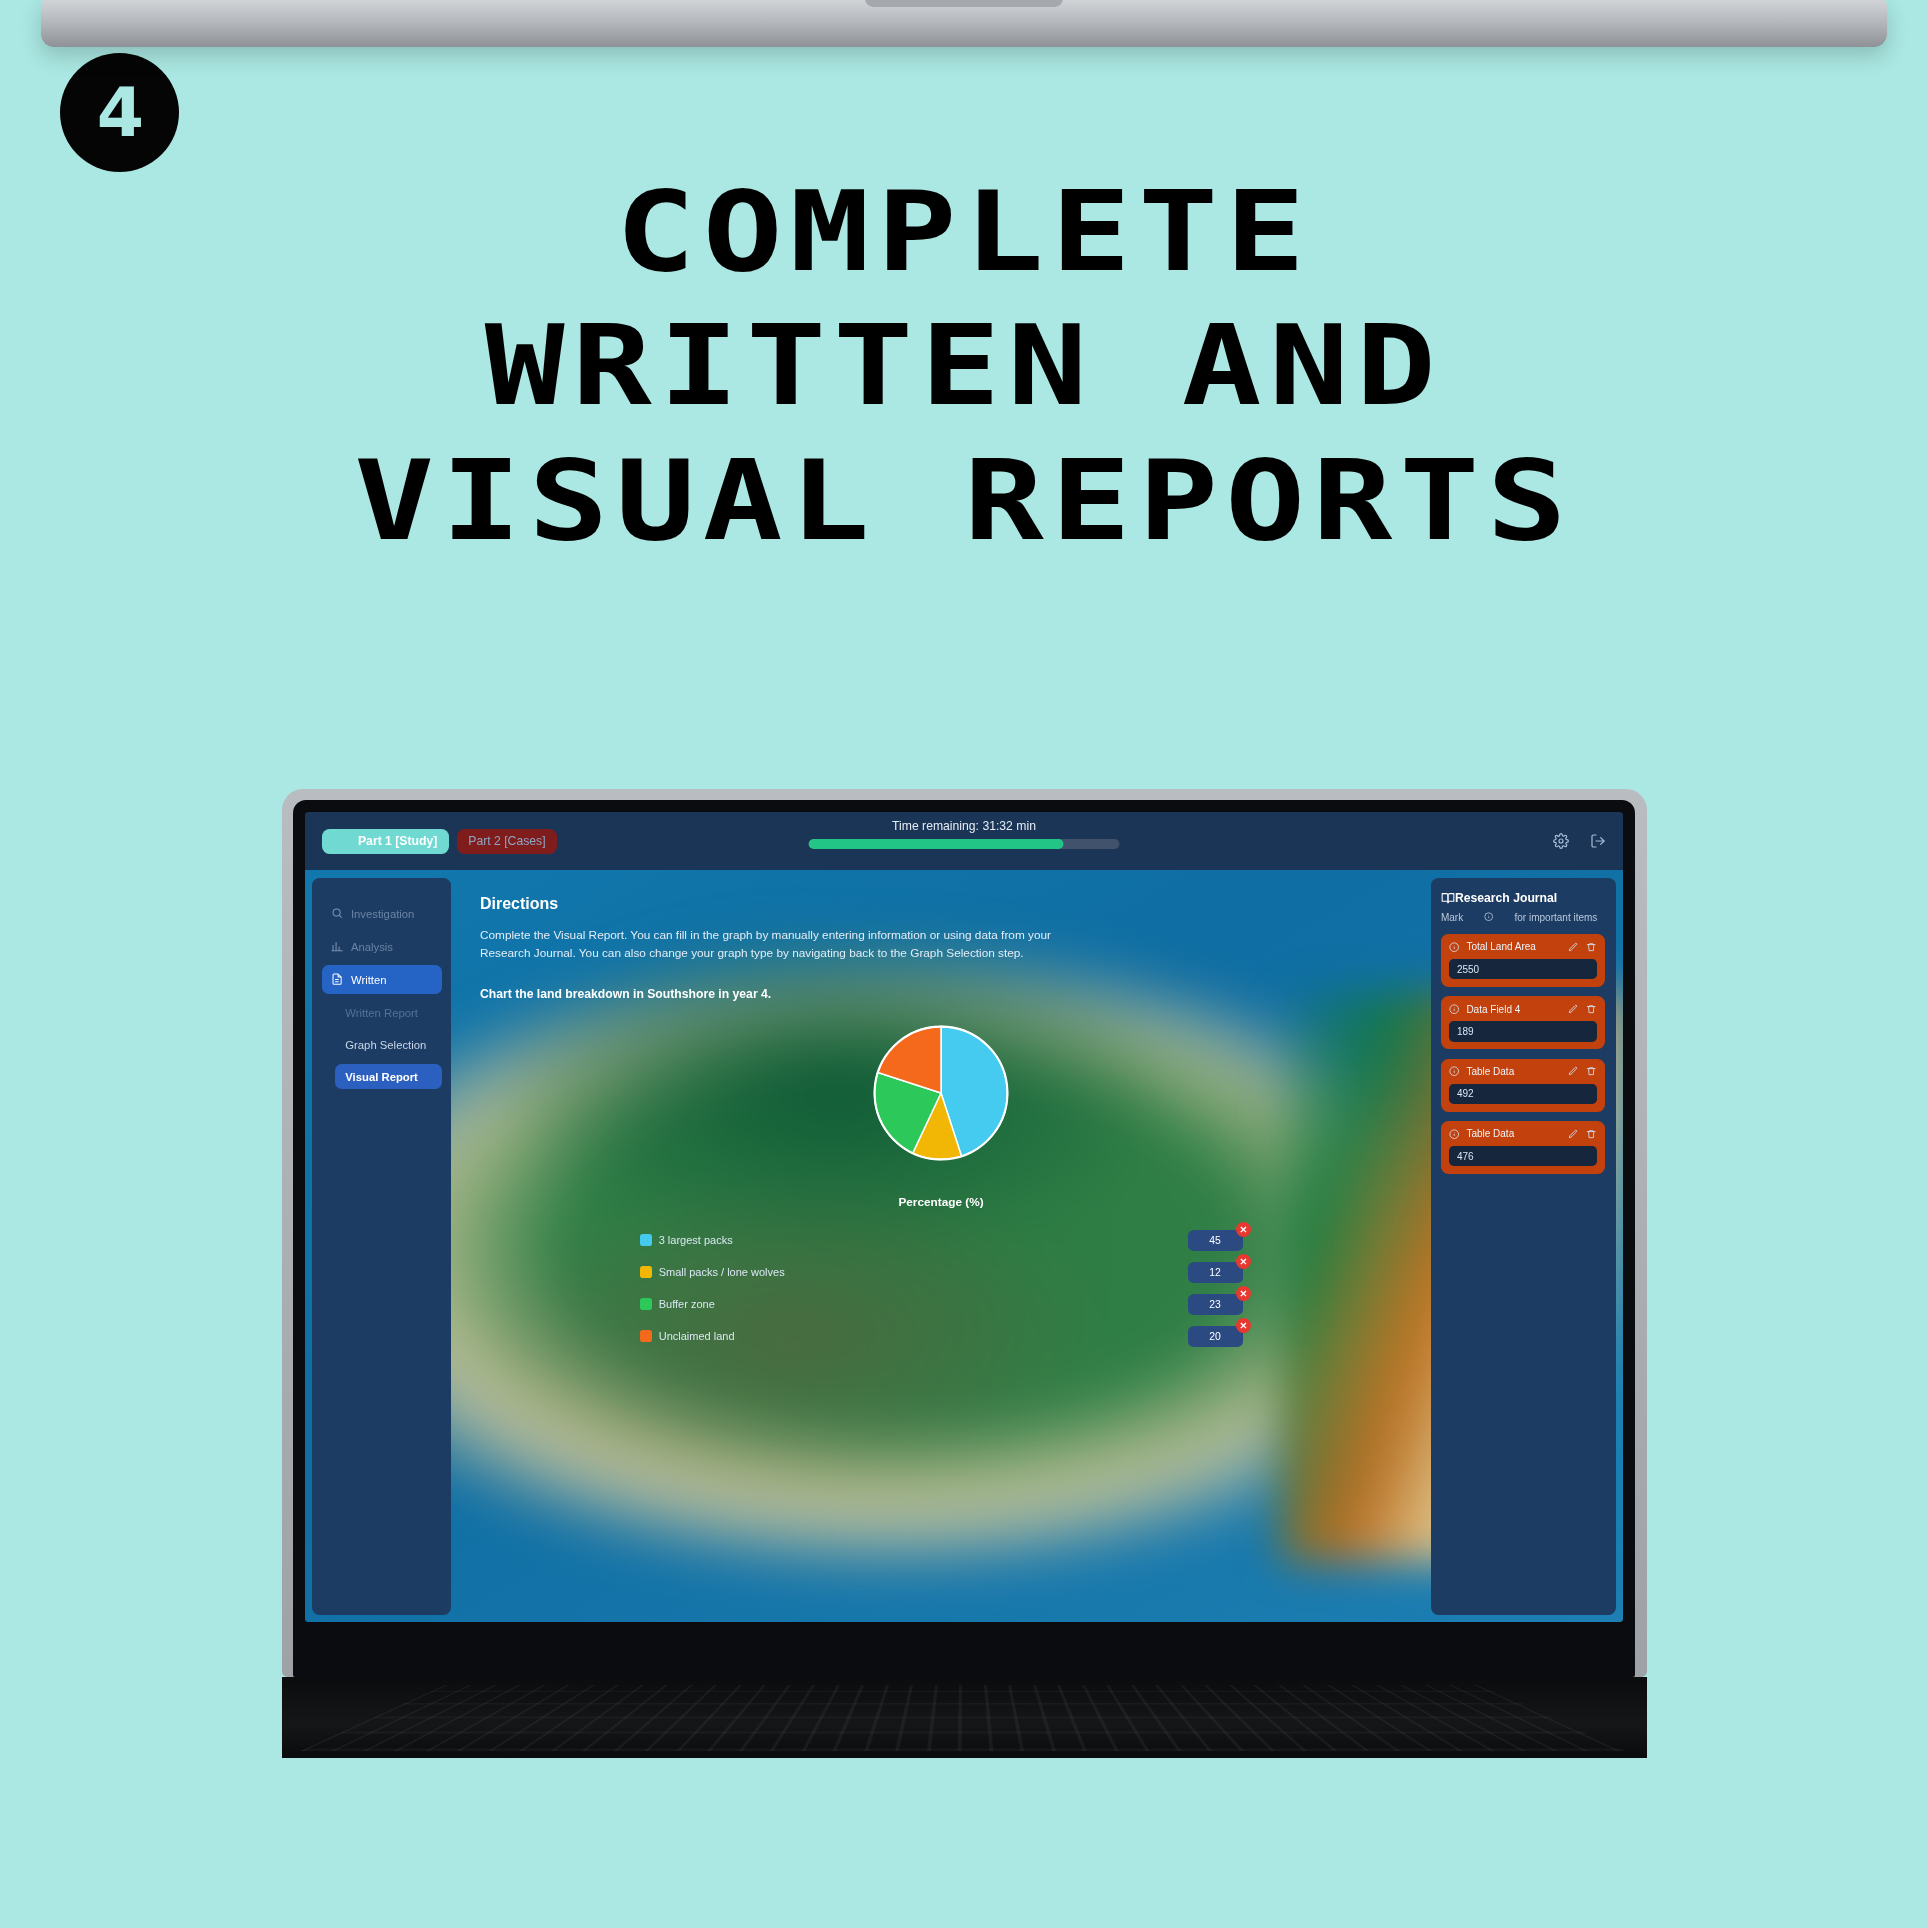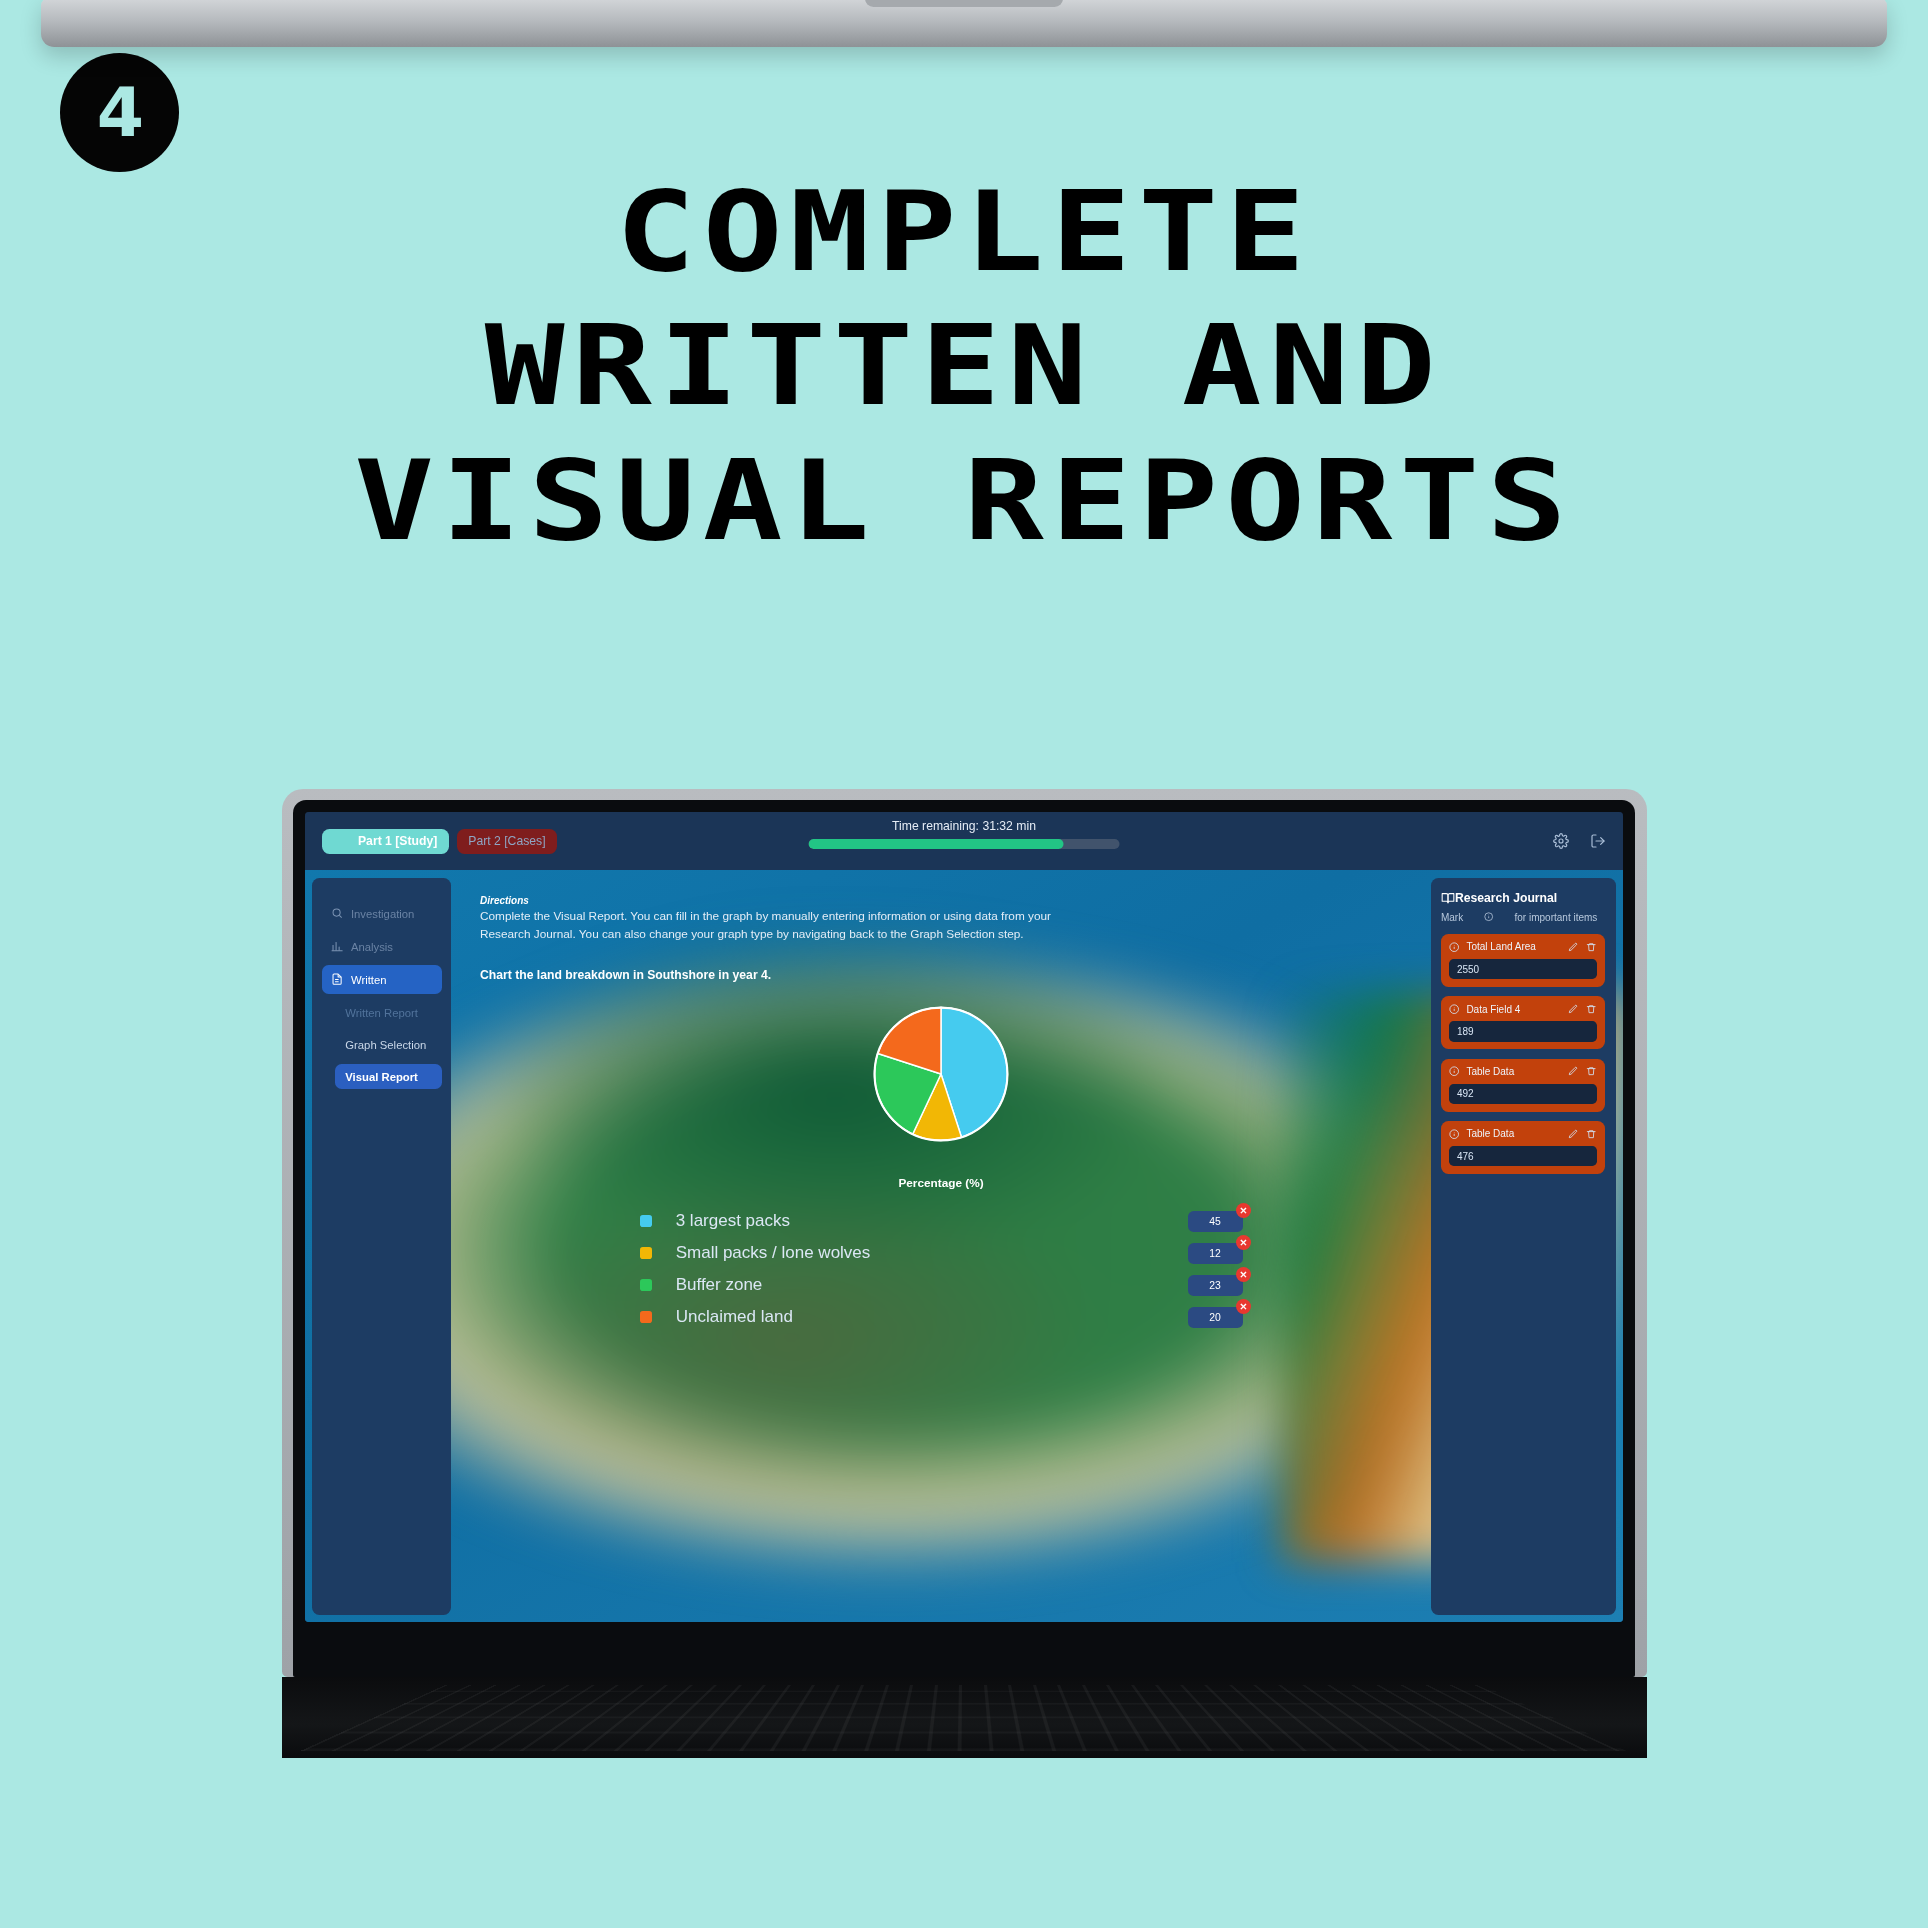--- a/index.html
+++ b/index.html
@@ -197,35 +197,35 @@
   
   .main {
     position: relative; z-index: 2;
     flex: 1; min-width: 0;
     margin: 7.5px;
     border-radius: 7.5px;
     display: flex; flex-direction: column;
     overflow: hidden;
   }
   .main-scroll { flex: 1; padding: 17px 21px 0 21px; position: relative; }
-  .dir-title { color: #fff; font-size: 10px; font-weight: 700; margin-bottom: 1px; font-style: italic; }
+  .dir-title { color: #fff; font-size: 16px; font-weight: 700; margin-bottom: 13px; }
   .dir-body { color: #e3edf7; font-size: 11.8px; line-height: 1.55; max-width: 603px; }
   .dir-prompt { color: #fff; font-size: 12.2px; font-weight: 700; margin-top: 24.5px; }
 
   .chart-area { margin-top: 11.3px; display:flex; flex-direction:column; align-items:center; }
   .pie-wrap { width: 162px; height: 162px; position: relative; }
   .axis-label { color:#fff; font-size:11.8px; font-weight:700; margin-top: 21px; }
 
   .legend { width: 100%; max-width: 603px; margin: 15px auto 0; }
   .legend-row {
     display: flex; align-items: center;
     height: 32px;
   }
   .swatch { width: 12.2px; height: 12.2px; border-radius: 2.8px; flex: 0 0 12.2px; }
-  .legend-label { margin-left: 24px; color: #dbe7f4; font-size: 17px; text-align: center; }
+  .legend-label { margin-left: 7px; color: #dbe7f4; font-size: 11px; text-align: center; }
   .legend-spacer { flex: 1; }
   .value-box {
     position: relative;
     width: 55px; height: 21px;
     background: #2b4a82;
     border-radius: 5.6px;
     display: flex; align-items: center; justify-content: center;
     color: #fff; font-size: 10.4px;
   }
   .del-badge {

